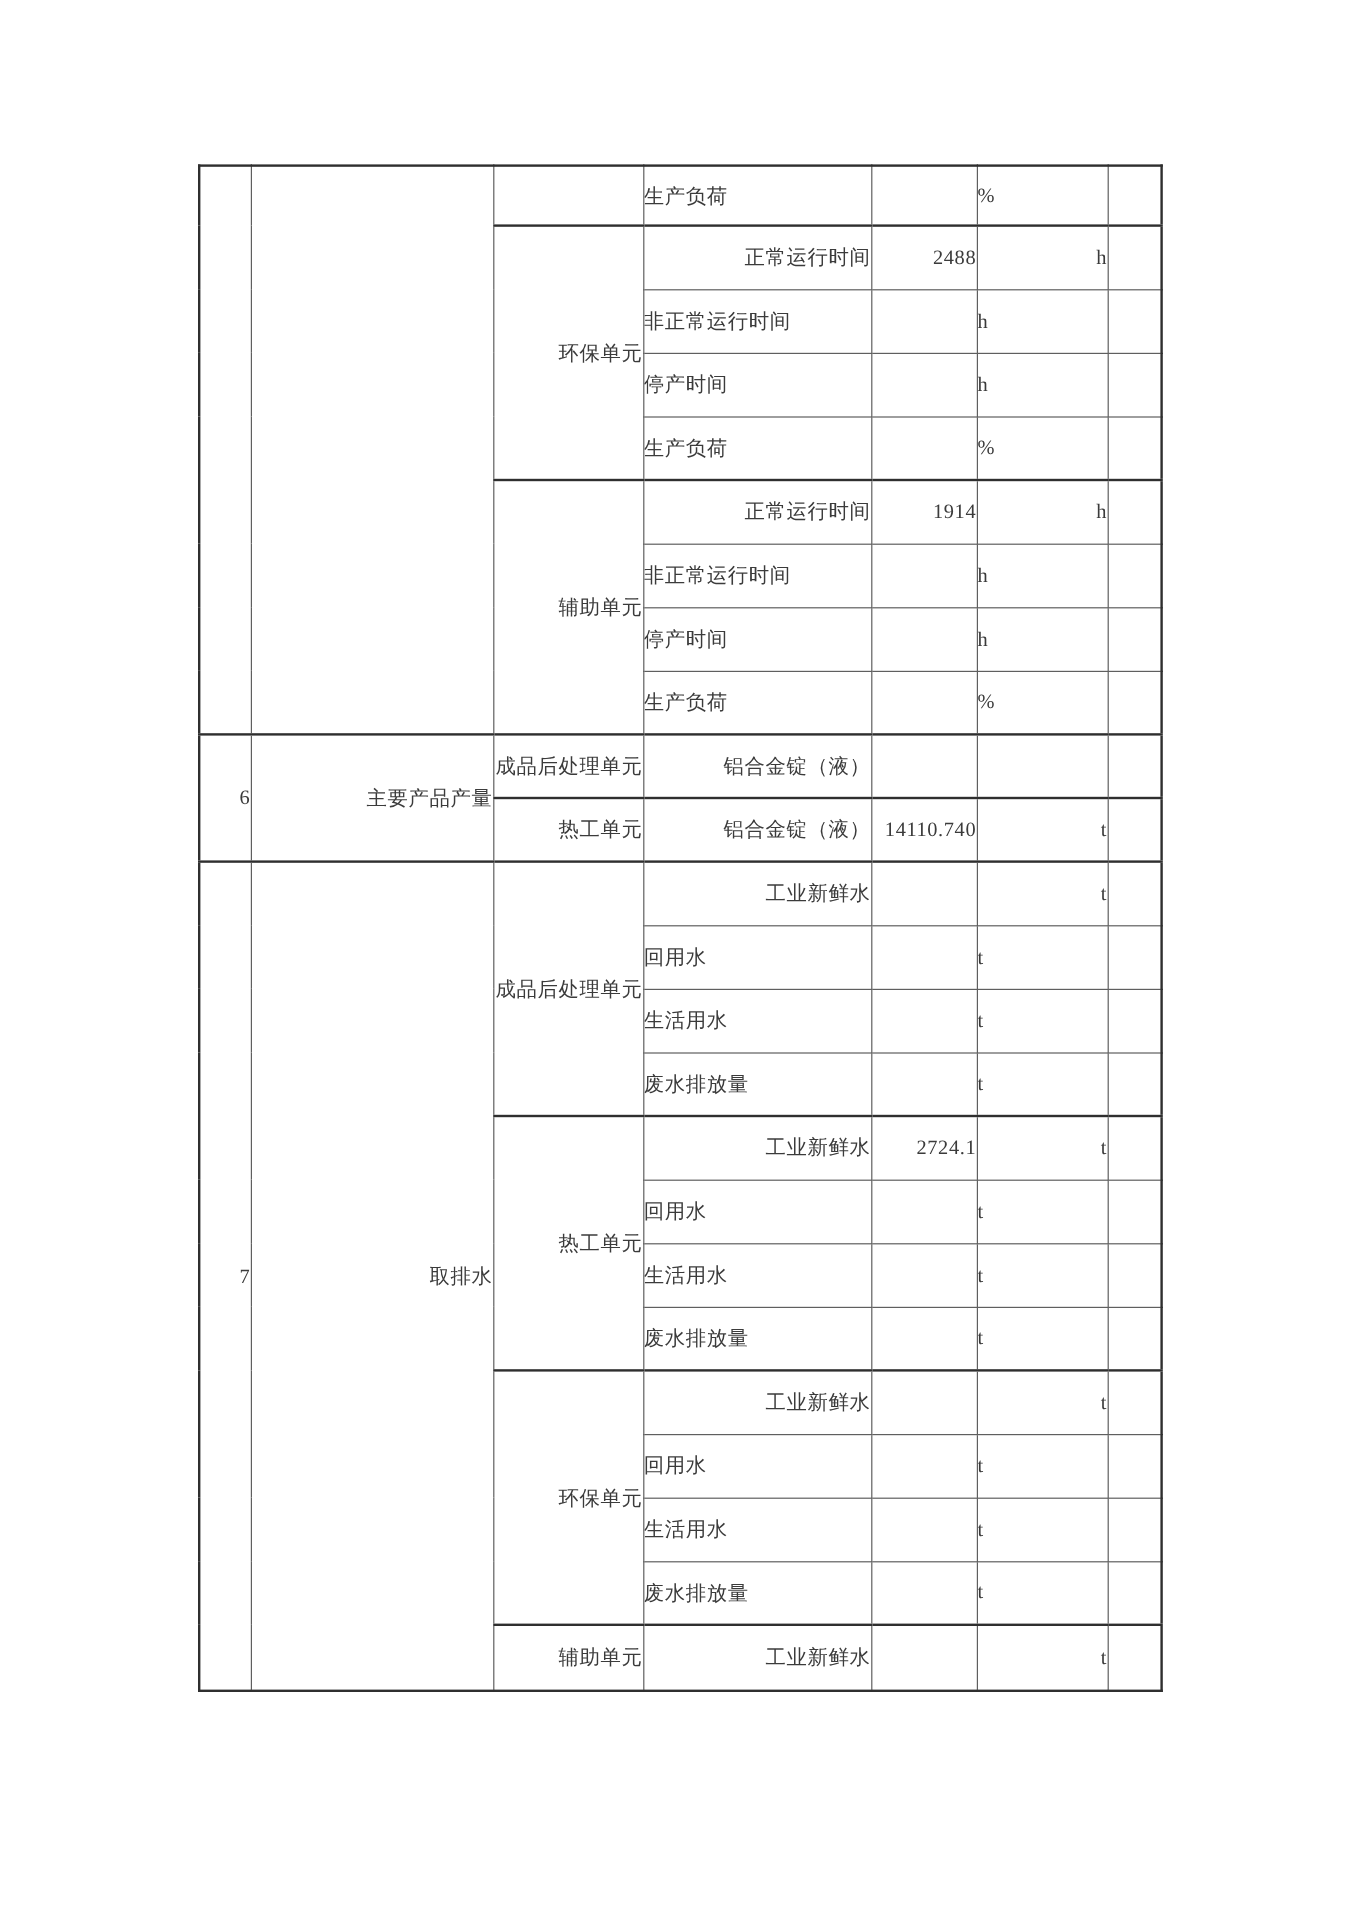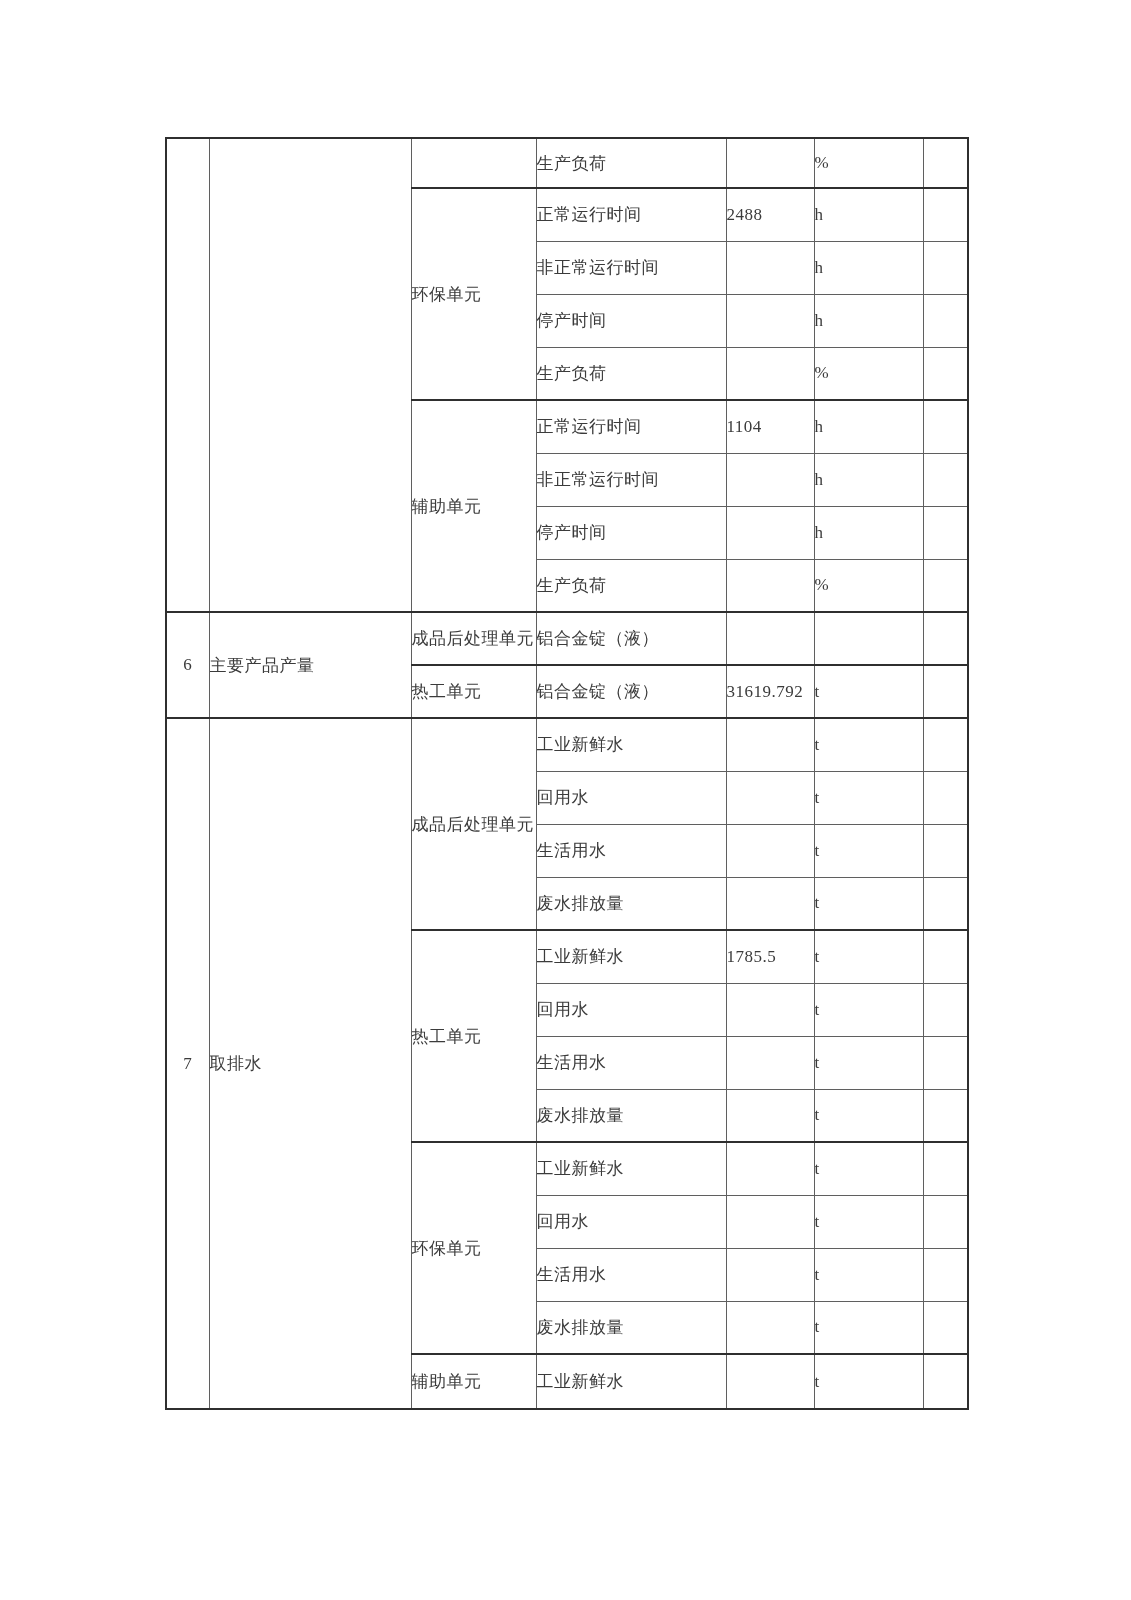--- a/index.html
+++ b/index.html
@@ -30,21 +30,21 @@
     vertical-align: middle;
     padding: 0;
     overflow: hidden;
     white-space: nowrap;
     letter-spacing: 0.5px;
   }
   tr { height: 53px; }
   tr.first { height: 50px; }
   tr.last { height: 55px; }
   
-  tr.g > td { border-top: 2px solid #2f2f2f; }
+  tr.g > td { border-top: 2px solid #2f2f2f; text-align: right; }
   td.a { text-align: center; }
   td.b { padding-left: 9px; font-family: Liberation Mono, monospace; }
   td.c { padding-left: 9px; margin-top: 31px; }
   td.d { padding-left: 10px; }
   td.e { padding-left: 8px; }
   td.f { padding-left: 11px; }
 </style>
 </head>
 <body>
 
@@ -93,21 +93,21 @@
     <tr>
       <td class="d">生产负荷</td>
       <td class="e"></td>
       <td class="f">%</td>
       <td class="sp"></td>
     </tr>
 
     <tr class="g">
       <td class="c" rowspan="4">辅助单元</td>
       <td class="d">正常运行时间</td>
-      <td class="e">1104</td>
+      <td class="e">1914</td>
       <td class="f">h</td>
       <td class="sp"></td>
     </tr>
     <tr>
       <td class="d">非正常运行时间</td>
       <td class="e"></td>
       <td class="f">h</td>
       <td class="sp"></td>
     </tr>
     <tr>
@@ -128,21 +128,21 @@
       <td class="b" rowspan="2">主要产品产量</td>
       <td class="c">成品后处理单元</td>
       <td class="d">铝合金锭（液）</td>
       <td class="e"></td>
       <td class="f"></td>
       <td class="sp"></td>
     </tr>
     <tr class="g">
       <td class="c">热工单元</td>
       <td class="d">铝合金锭（液）</td>
-      <td class="e">31619.792</td>
+      <td class="e">14110.740</td>
       <td class="f">t</td>
       <td class="sp"></td>
     </tr>
 
     <tr class="g">
       <td class="a" rowspan="13">7</td>
       <td class="b" rowspan="13">取排水</td>
       <td class="c" rowspan="4">成品后处理单元</td>
       <td class="d">工业新鲜水</td>
       <td class="e"></td>
@@ -164,21 +164,21 @@
     <tr>
       <td class="d">废水排放量</td>
       <td class="e"></td>
       <td class="f">t</td>
       <td class="sp"></td>
     </tr>
 
     <tr class="g">
       <td class="c" rowspan="4">热工单元</td>
       <td class="d">工业新鲜水</td>
-      <td class="e">1785.5</td>
+      <td class="e">2724.1</td>
       <td class="f">t</td>
       <td class="sp"></td>
     </tr>
     <tr>
       <td class="d">回用水</td>
       <td class="e"></td>
       <td class="f">t</td>
       <td class="sp"></td>
     </tr>
     <tr>

